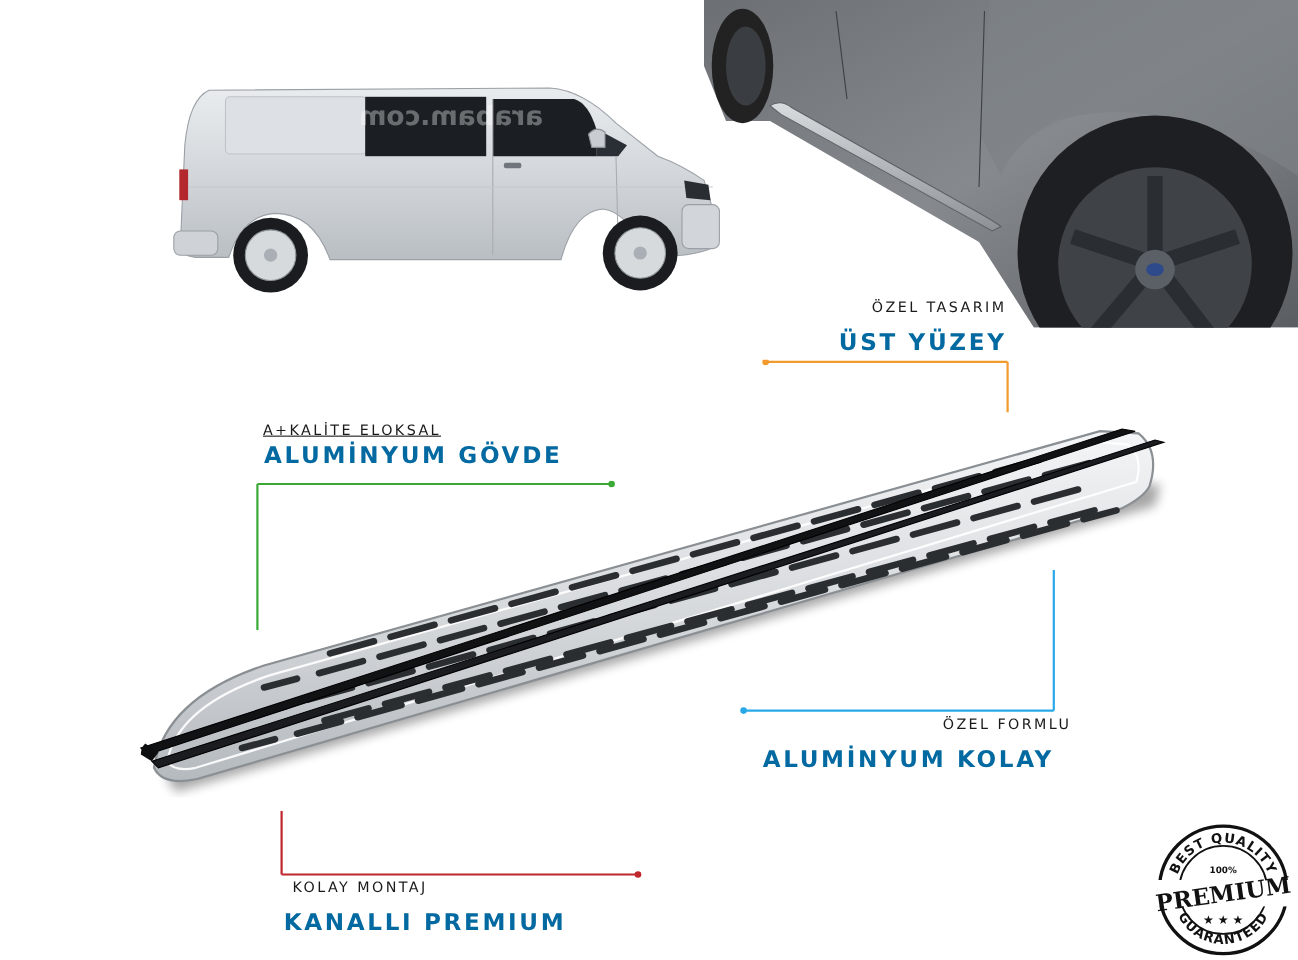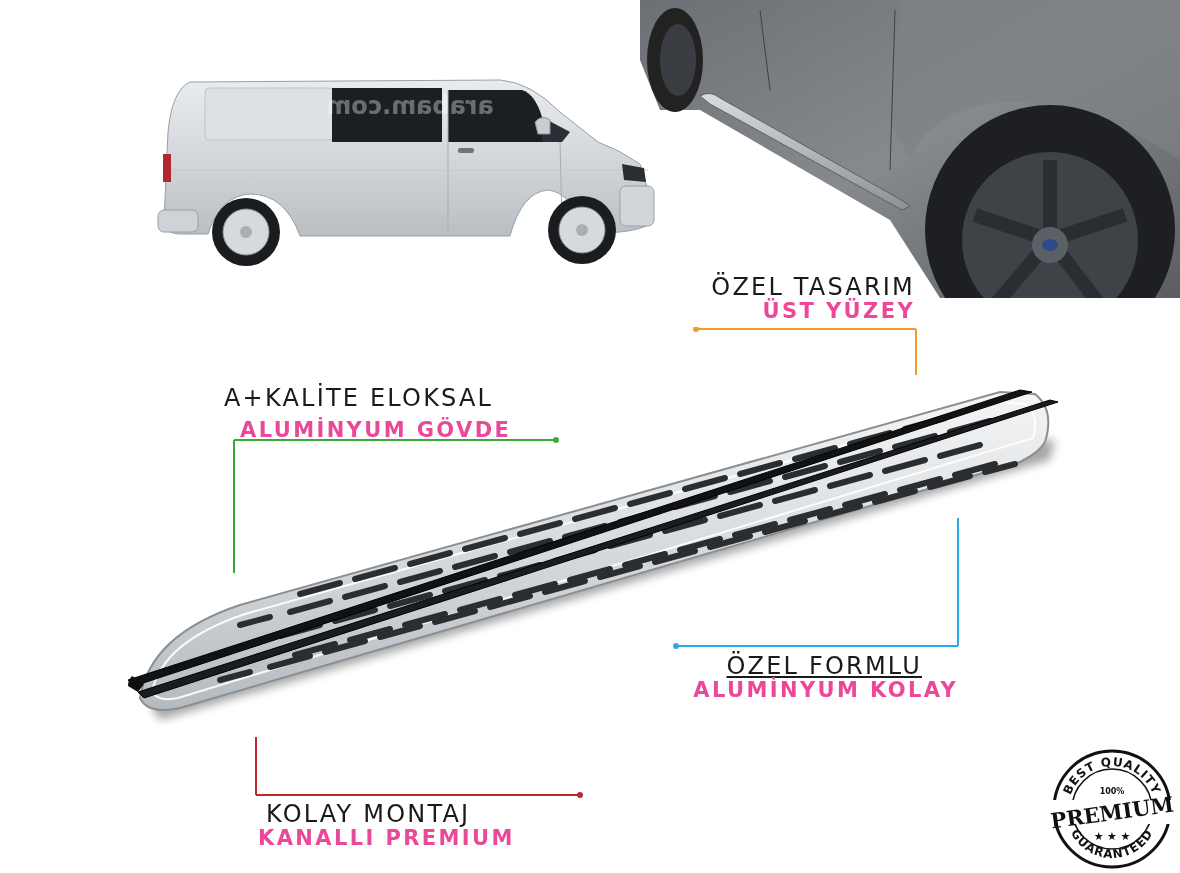--- a/index.html
+++ b/index.html
@@ -1,19 +1,19 @@
 <!DOCTYPE html>
 <html><head>
 <meta charset="utf-8">
 <style>
   html,body{margin:0;padding:0;background:#ffffff;}
   body{width:1180px;height:873px;position:relative;overflow:hidden;font-family:"DejaVu Sans","Liberation Sans",sans-serif;}
   .abs{position:absolute;}
-  .label-light{font-family:"DejaVu Sans",sans-serif;font-weight:normal;font-size:24px;letter-spacing:2.2px;color:#1a1a1a;white-space:nowrap;}
-  .label-bold{font-family:"DejaVu Sans",sans-serif;font-weight:bold;font-size:21px;letter-spacing:2.4px;color:#ec4899;white-space:nowrap;}
+  .label-light{font-family:"DejaVu Sans",sans-serif;font-weight:normal;font-size:13px;letter-spacing:2.2px;color:#1a1a1a;white-space:nowrap;}
+  .label-bold{font-family:"DejaVu Sans",sans-serif;font-weight:bold;font-size:21px;letter-spacing:2.4px;color:#0369a1;white-space:nowrap;}
   .right{text-align:right;}
   svg{display:block;}
 </style>
 </head>
 <body>
 
 <div class="abs" style="left:150px;top:72px;width:510px;height:200px;">
   <svg width="510" height="200" viewBox="0 0 510 200">
     <defs>
       <linearGradient id="vanBody" x1="0" y1="0" x2="0" y2="1">
@@ -135,38 +135,38 @@
 <div class="abs label-light right" style="left:650px;top:273px;width:265px;">ÖZEL TASARIM</div>
 <div class="abs label-bold right" style="left:650px;top:299px;width:265px;">ÜST YÜZEY</div>
 <div class="abs" style="left:692px;top:327px;width:226px;height:48px;">
   <svg width="226" height="48">
       <line x1="4" y1="2" x2="224" y2="2" stroke="#f39a2c" stroke-width="2"></line>
       <line x1="224" y1="2" x2="224" y2="48" stroke="#f39a2c" stroke-width="2"></line>
       <circle cx="4" cy="2" r="3" fill="#f39a2c"></circle>
     </svg>
 </div>
 
-<div class="abs label-light" style="left:224px;top:384px;">A+KALİTE ELOKSAL</div>
-<div class="abs label-bold" style="left:240px;top:418px;">ALUMİNYUM GÖVDE</div>
+<div class="abs label-light" style="left:239px;top:384px;text-decoration:underline;">A+KALİTE ELOKSAL</div>
+<div class="abs label-bold" style="left:240px;top:402px;">ALUMİNYUM GÖVDE</div>
 <div class="abs" style="left:232px;top:437px;width:328px;height:136px;">
   <svg width="328" height="136">
       <line x1="2" y1="3" x2="324" y2="3" stroke="#3aa935" stroke-width="2"></line>
       <line x1="2" y1="3" x2="2" y2="136" stroke="#3aa935" stroke-width="2"></line>
       <circle cx="324" cy="3" r="3" fill="#3aa935"></circle>
     </svg>
 </div>
 
 <div class="abs" style="left:672px;top:518px;width:290px;height:132px;">
   <svg width="290" height="132">
       <line x1="286" y1="0" x2="286" y2="128" stroke="#29a8e8" stroke-width="2"></line>
       <line x1="4" y1="128" x2="286" y2="128" stroke="#29a8e8" stroke-width="2"></line>
       <circle cx="4" cy="128" r="3" fill="#29a8e8"></circle>
     </svg>
 </div>
-<div class="abs label-light right" style="left:624px;top:652px;width:298px;text-decoration:underline;">ÖZEL FORMLU</div>
+<div class="abs label-light right" style="left:676px;top:652px;width:298px;">ÖZEL FORMLU</div>
 <div class="abs label-bold right" style="left:660px;top:678px;width:298px;">ALUMİNYUM KOLAY</div>
 
 <div class="abs" style="left:254px;top:737px;width:330px;height:62px;">
   <svg width="330" height="62">
       <line x1="2" y1="0" x2="2" y2="58" stroke="#c0272d" stroke-width="2"></line>
       <line x1="2" y1="58" x2="326" y2="58" stroke="#c0272d" stroke-width="2"></line>
       <circle cx="326" cy="58" r="3" fill="#c0272d"></circle>
     </svg>
 </div>
 <div class="abs label-light" style="left:266px;top:800px;">KOLAY MONTAJ</div>

